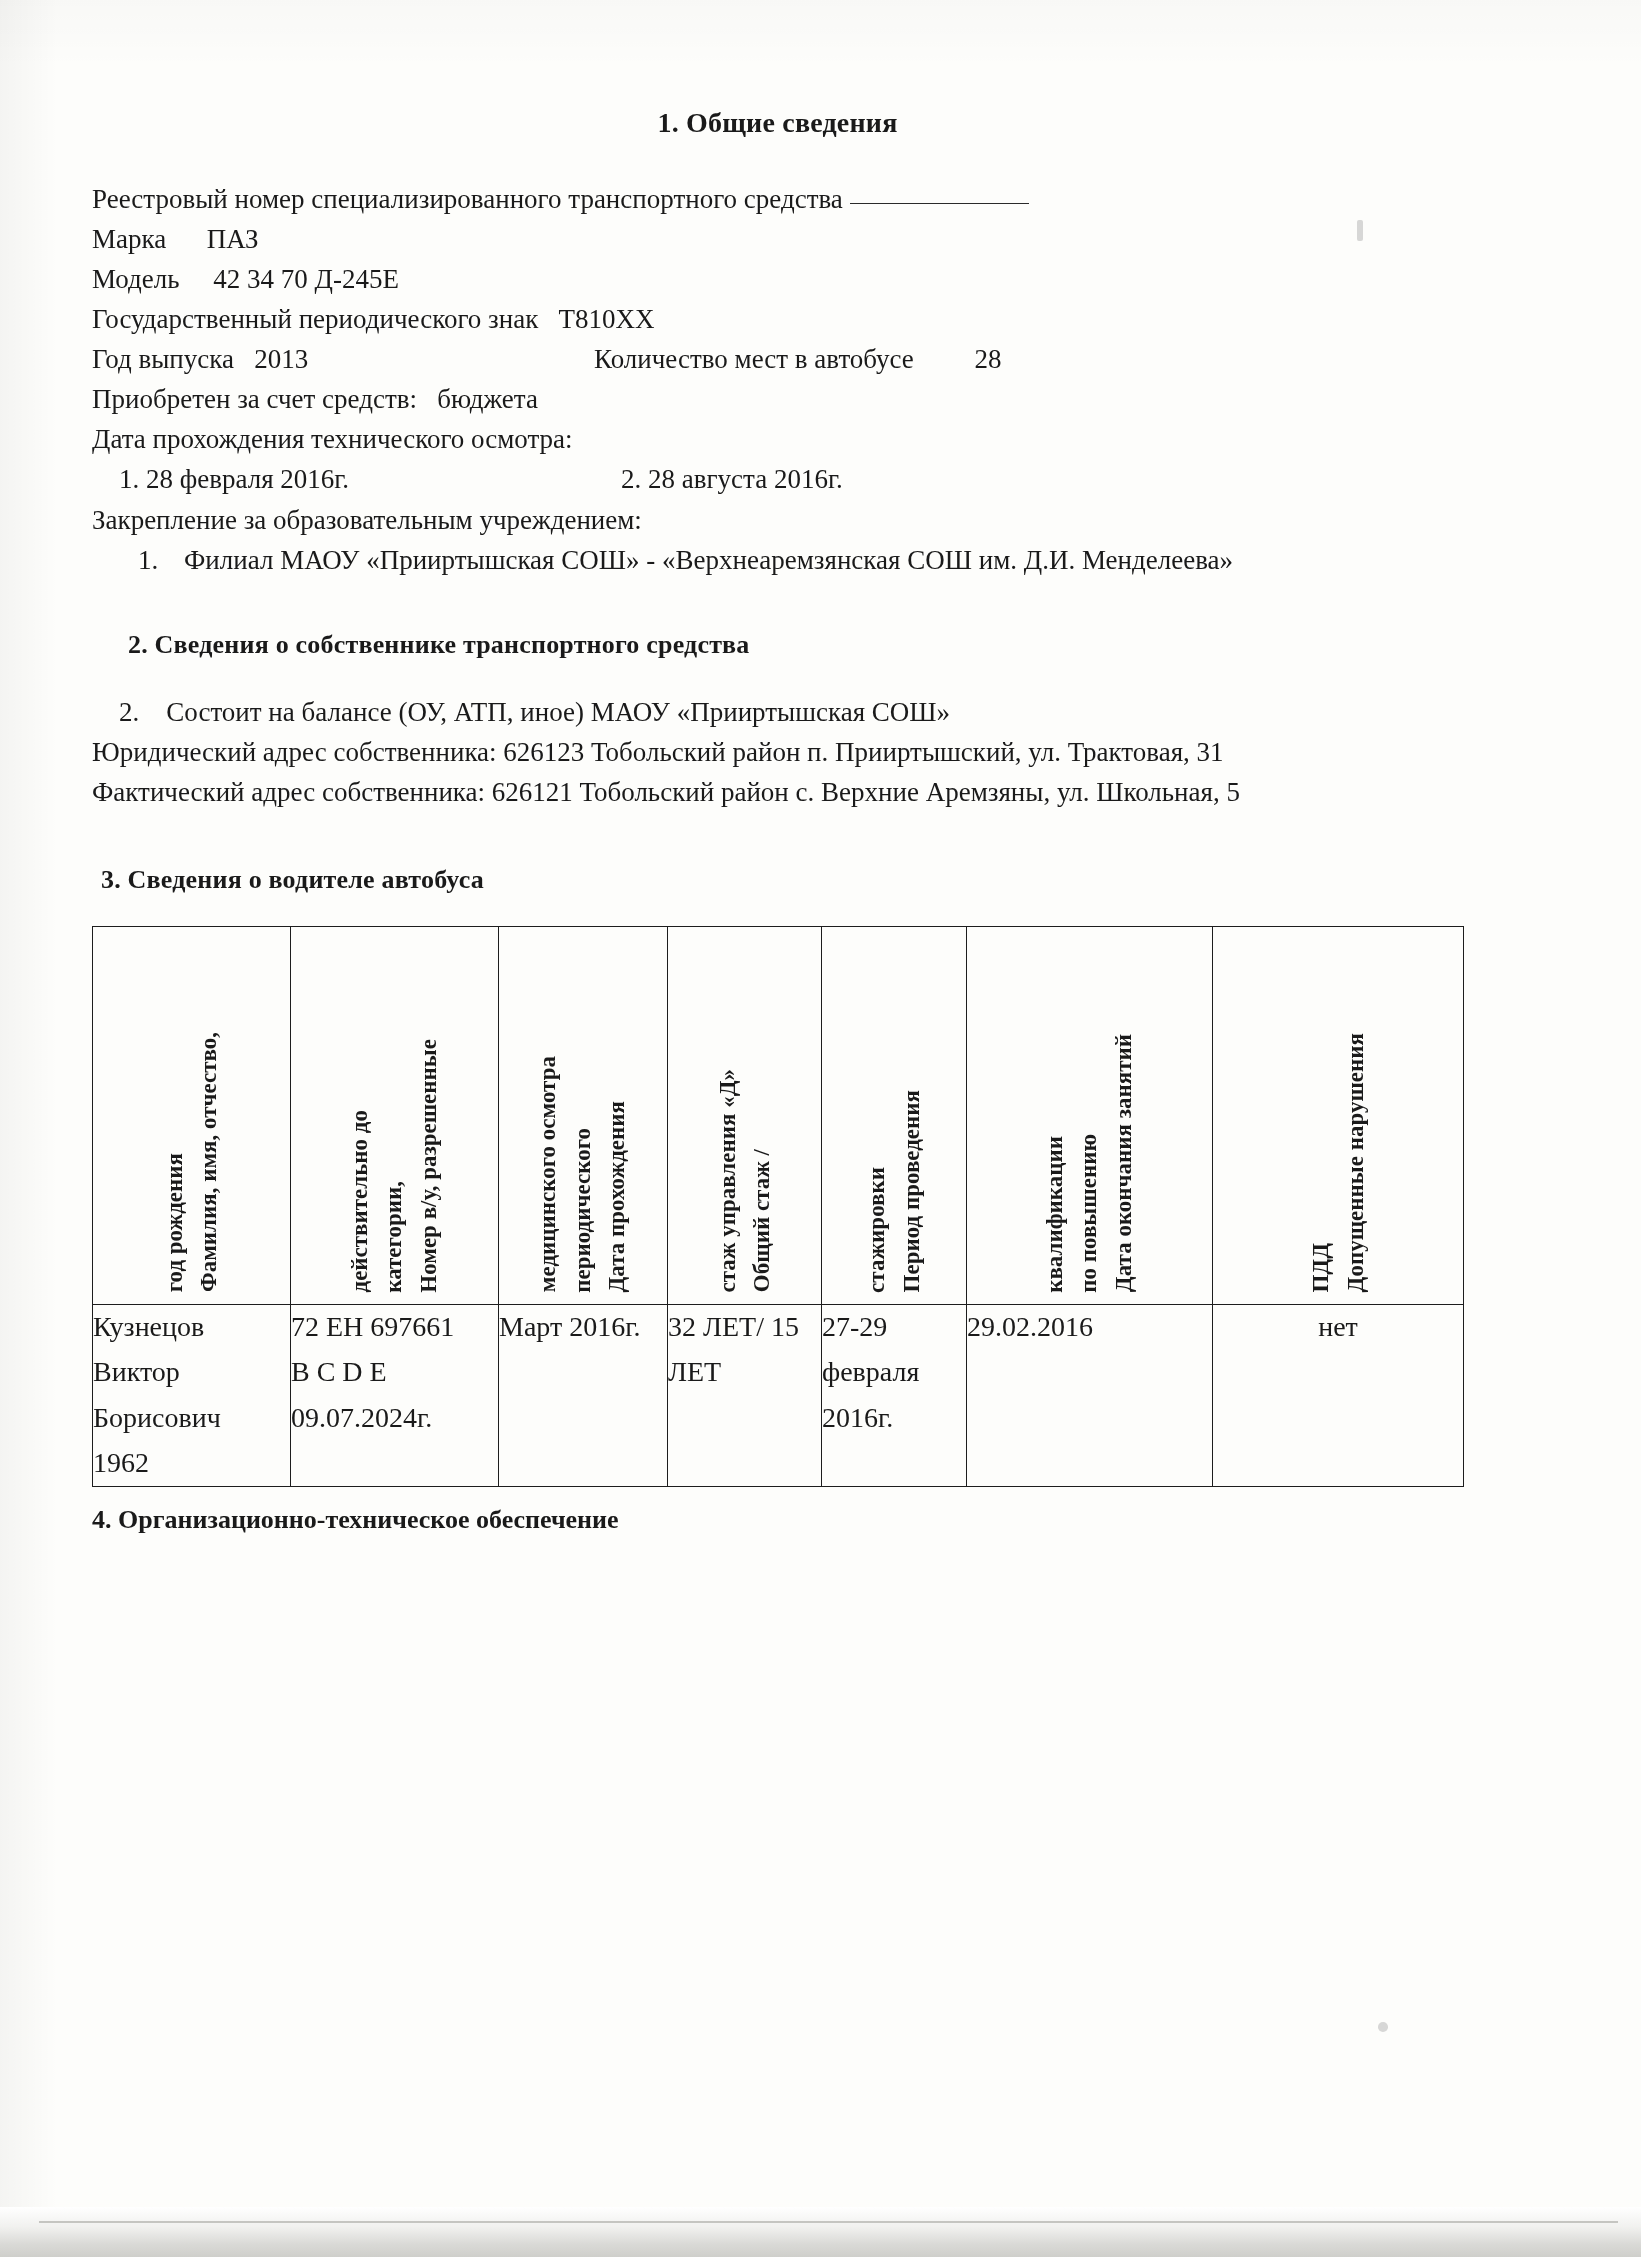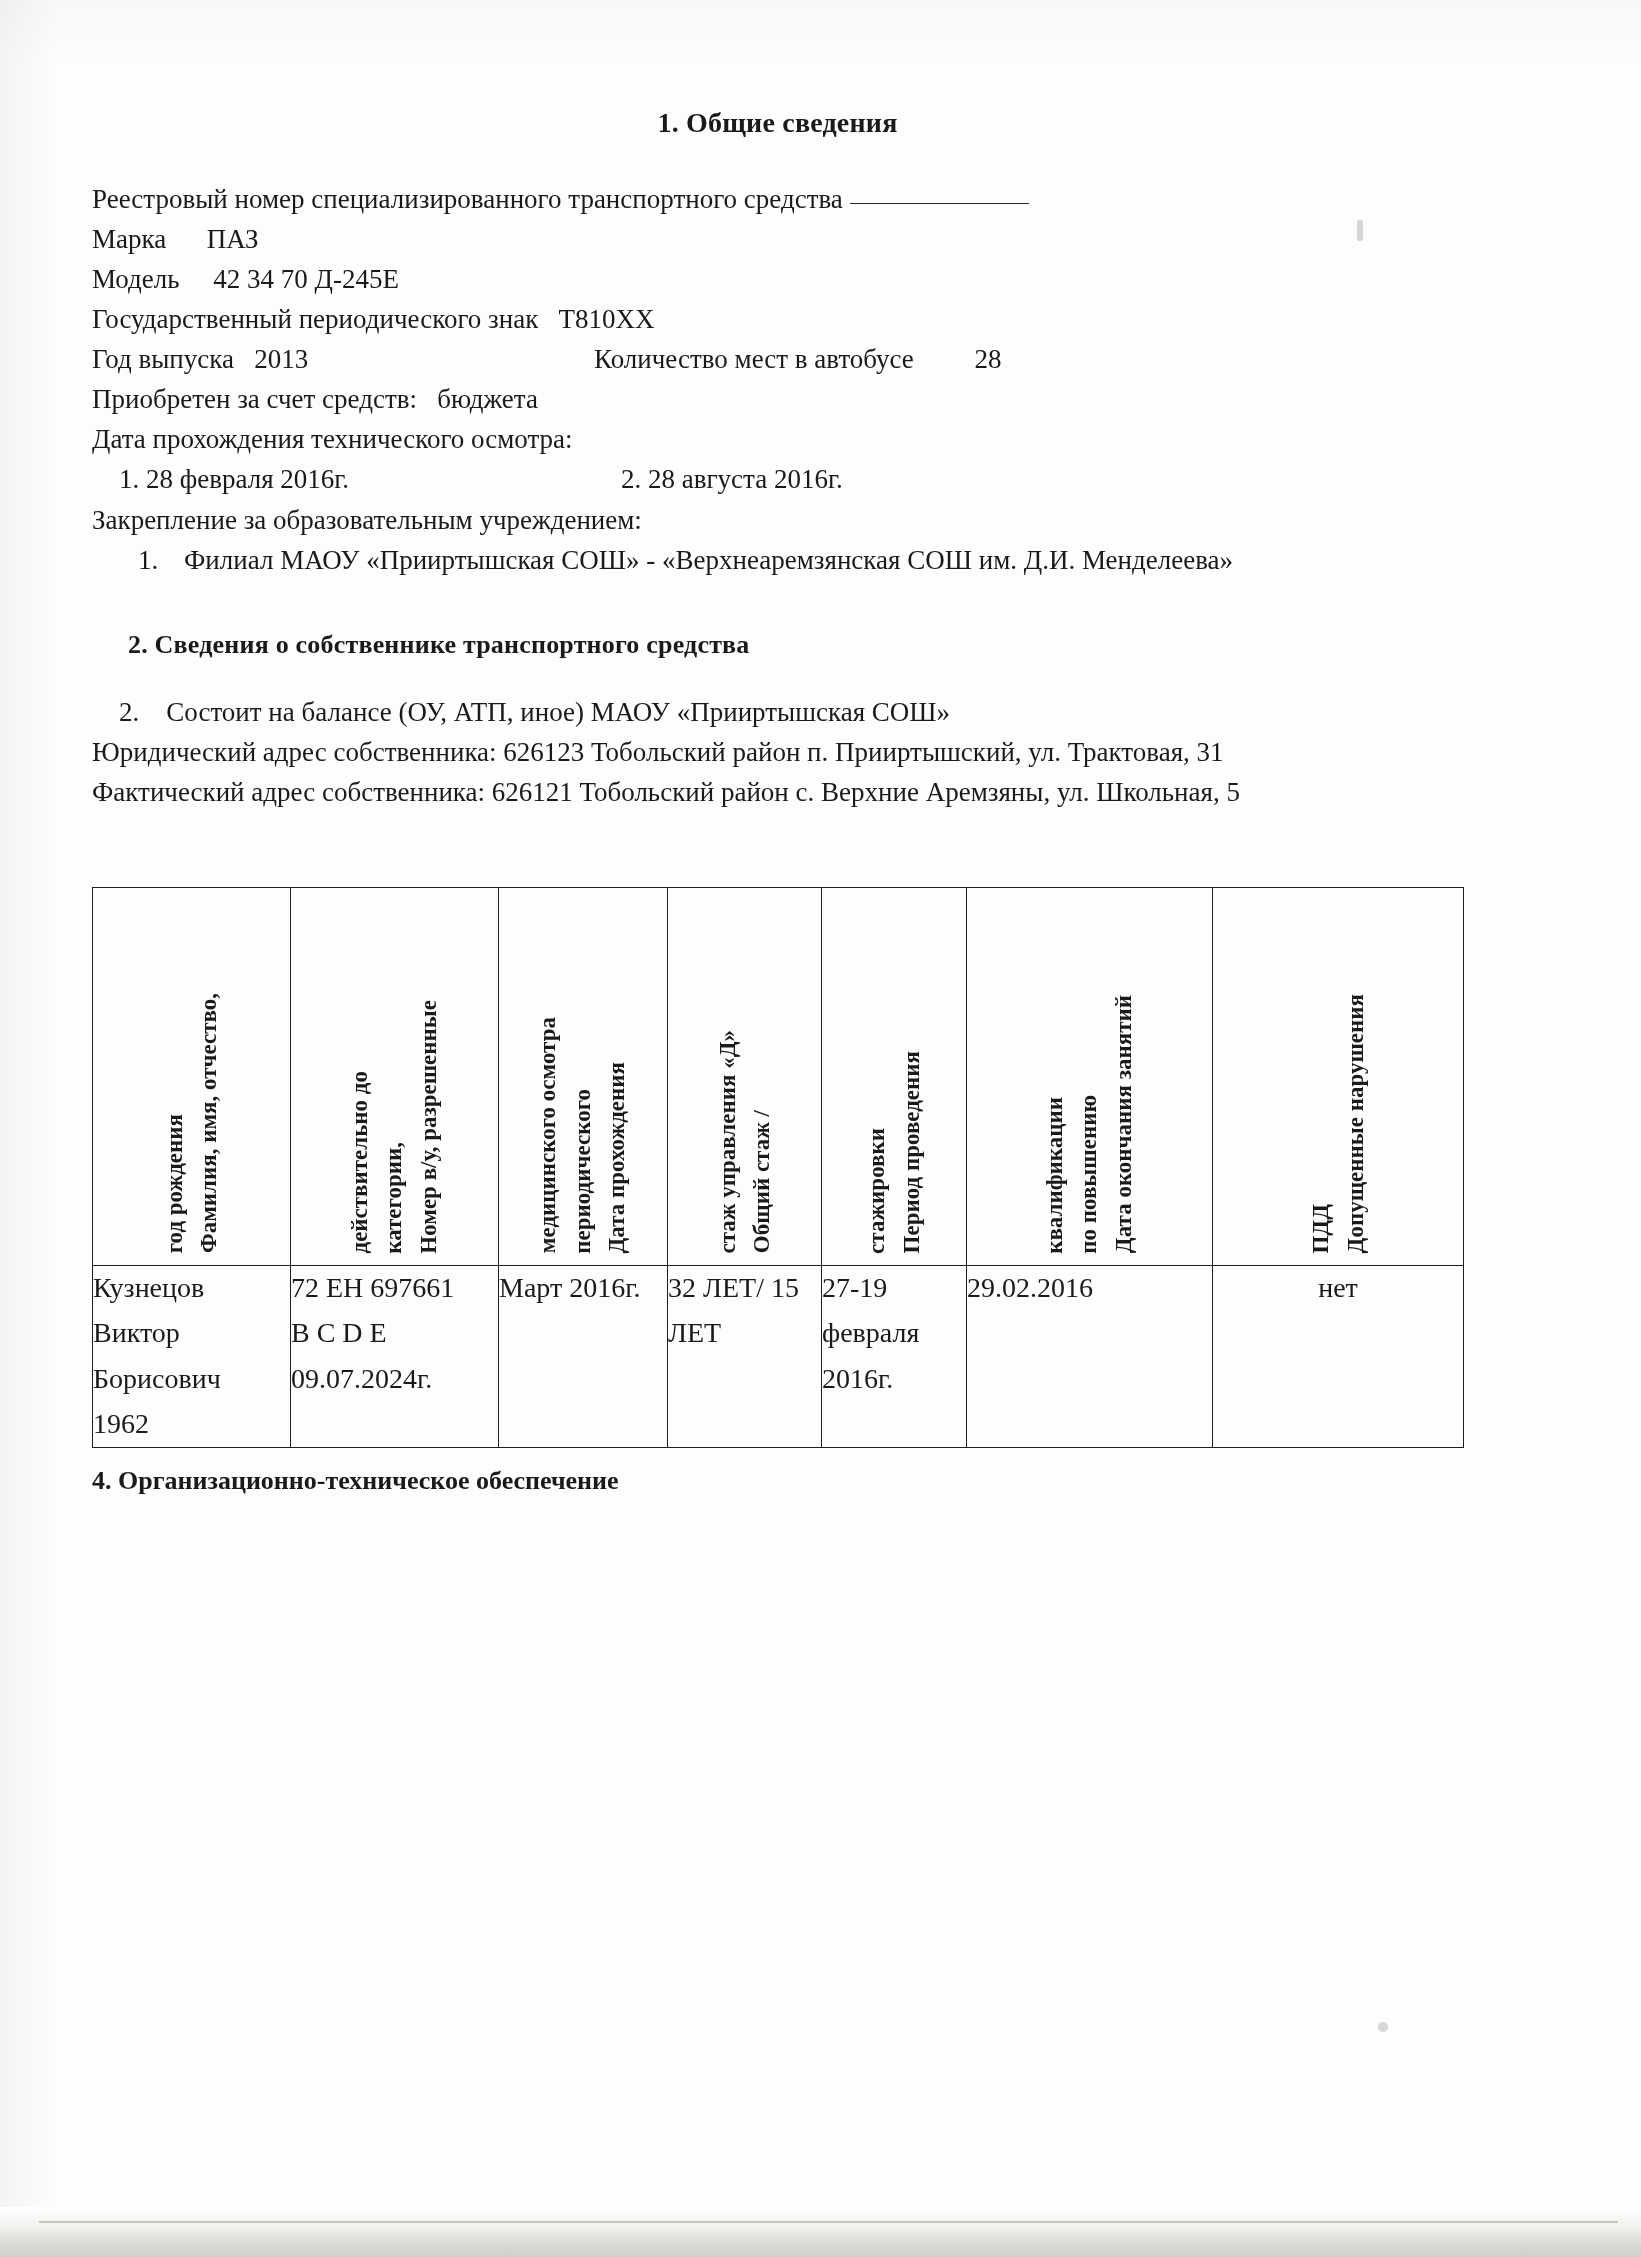--- a/index.html
+++ b/index.html
@@ -250,20 +250,21 @@
       <span>2.</span>
       &nbsp;&nbsp;
       <span>Состоит на балансе (ОУ, АТП, иное) МАОУ «Прииртышская СОШ»</span>
     </p>
 
     <p class="line">Юридический адрес собственника: 626123   Тобольский район  п. Прииртышский, ул. Трактовая, 31</p>
     <p class="line just">Фактический адрес собственника: 626121     Тобольский район  с. Верхние Аремзяны, ул. Школьная, 5</p>
 
     <div class="gap-lg"></div>
 
+    <h2 class="section-title">3. Сведения о водителе  автобуса</h2>
 
     <table class="drv">
       <colgroup>
         <col style="width:198px">
         <col style="width:208px">
         <col style="width:169px">
         <col style="width:154px">
         <col style="width:145px">
         <col style="width:246px">
         <col style="width:251px">
@@ -345,21 +346,21 @@
             <div>09.07.2024г.</div>
           </td>
           <td class="body-cell">
             <div>Март 2016г.</div>
           </td>
           <td class="body-cell">
             <div>32 ЛЕТ/ 15</div>
             <div>ЛЕТ</div>
           </td>
           <td class="body-cell">
-            <div>27-19</div>
+            <div>27-29</div>
             <div>февраля</div>
             <div>2016г.</div>
           </td>
           <td class="body-cell">
             <div>29.02.2016</div>
           </td>
           <td class="body-cell cell-mid">
             <div>нет</div>
           </td>
         </tr>

